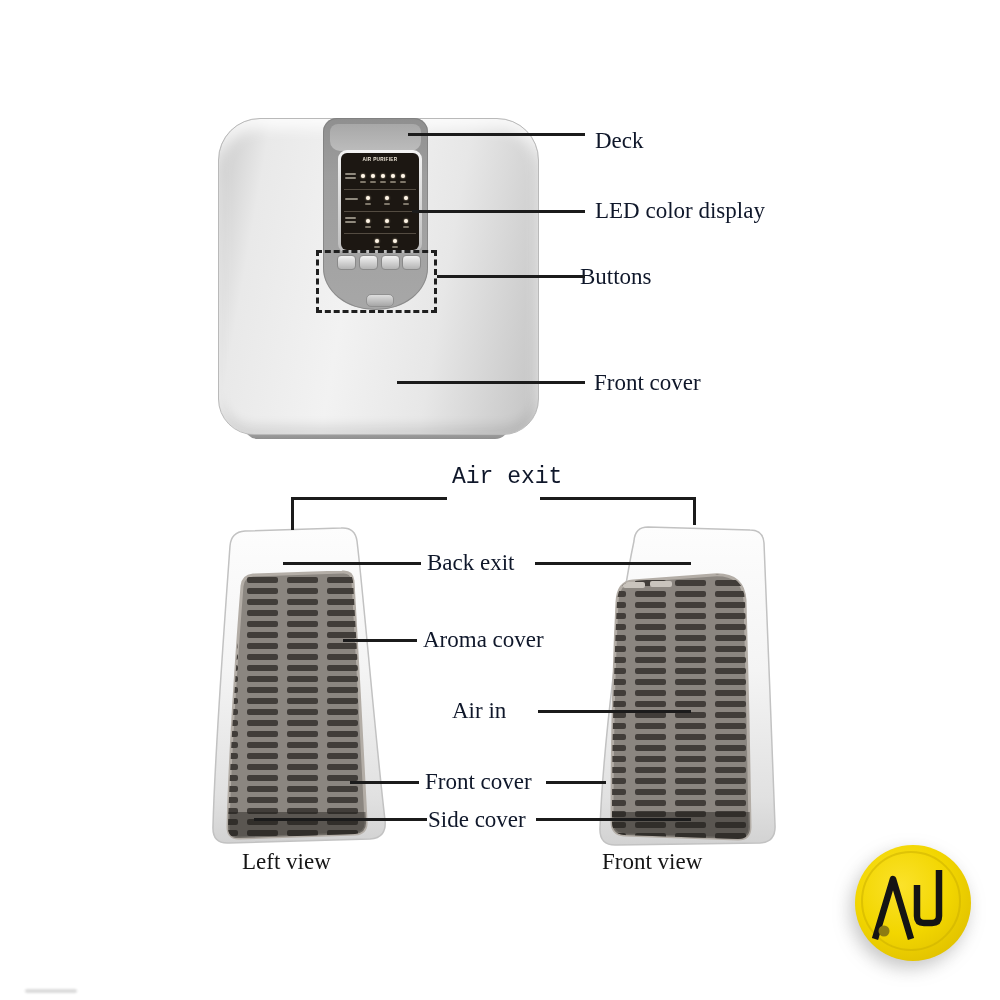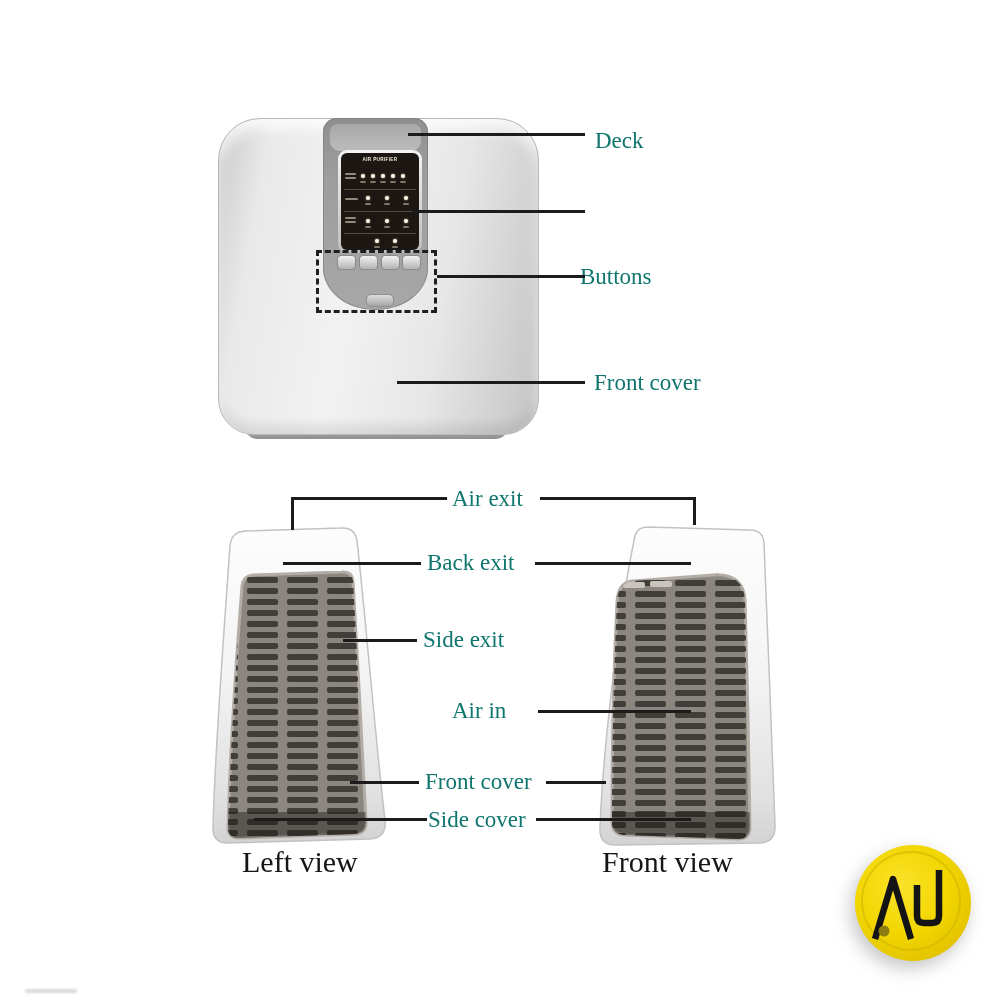--- a/index.html
+++ b/index.html
@@ -1,20 +1,20 @@
 <!DOCTYPE html>
 <html><head>
 <meta charset="utf-8">
 <style>
   html,body{margin:0;padding:0;}
   #stage{position:relative;width:1000px;height:1000px;background:#ffffff;overflow:hidden;
          font-family:"Liberation Serif", serif;}
   
-  .callout{position:absolute;font-size:23px;line-height:28px;color:#0f766e;white-space:nowrap;text-align:right;}
-  .viewlabel{position:absolute;font-size:30px;line-height:28px;color:#161616;white-space:nowrap;}
+  .callout{position:absolute;font-size:23px;line-height:28px;color:#0f172a;white-space:nowrap;text-align:right;}
+  .viewlabel{position:absolute;font-size:23px;line-height:28px;color:#161616;white-space:nowrap;}
   
   .hline{position:absolute;height:3px;background:#1b1b1b;}
   .vline{position:absolute;width:3px;background:#1b1b1b;}
   
   .body-front{position:absolute;left:218px;top:118px;width:319px;height:315px;
     border-radius:42px 42px 36px 36px;
     background:linear-gradient(100deg,#c8c8c8 0%,#e9e9e9 14%,#f2f2f2 42%,#e7e7e7 68%,#c3c3c3 100%);
     box-shadow:inset 0 10px 14px rgba(255,255,255,.8), inset 0 -8px 12px rgba(0,0,0,.10);
     border:1px solid #b9b9b9;z-index:1;}
   .body-foot{position:absolute;left:244px;top:424px;width:265px;height:15px;
@@ -101,20 +101,21 @@
   <div class="btn" style="left:402px;"></div>
   <div class="dashed-box"></div>
   <div class="latch"></div>
 
   <div class="hline" style="left:408px;top:133px;width:177px;z-index:7;"></div>
   <div class="hline" style="left:412px;top:210px;width:173px;z-index:7;"></div>
   <div class="hline" style="left:437px;top:275px;width:148px;z-index:7;"></div>
   <div class="hline" style="left:397px;top:381px;width:188px;z-index:7;"></div>
 
   <div class="callout" style="left:595px;top:127px;">Deck</div>
+  <div class="callout" style="left:595px;top:197px;">LED color display</div>
   <div class="callout" style="left:580px;top:263px;">Buttons</div>
   <div class="callout" style="left:594px;top:369px;">Front cover</div>
 
   <svg class="devsvg" style="left:205px;top:520px;" width="185" height="330" viewBox="0 0 185 330">
     <defs>
       <linearGradient id="bodyG" x1="0" y1="0" x2="0" y2="1">
         <stop offset="0" stop-color="#fdfdfd"></stop>
           <stop offset=".45" stop-color="#f4f4f4"></stop>
         <stop offset=".85" stop-color="#e1e1e1"></stop>
           <stop offset="1" stop-color="#d2d2d2"></stop>
@@ -161,23 +162,23 @@
   <div class="hline" style="left:343px;top:639px;width:74px;z-index:7;"></div>
 
   <div class="hline" style="left:538px;top:710px;width:153px;z-index:7;"></div>
 
   <div class="hline" style="left:350px;top:781px;width:69px;z-index:7;"></div>
   <div class="hline" style="left:546px;top:781px;width:60px;z-index:7;"></div>
 
   <div class="hline" style="left:254px;top:818px;width:173px;z-index:7;"></div>
   <div class="hline" style="left:536px;top:818px;width:155px;z-index:7;"></div>
 
-  <div class="callout" style="left:452px;top:485px;">Air exit</div>
+  <div class="callout" style="left:452px;top:463px;font-family:Liberation Mono, monospace;">Air exit</div>
   <div class="callout" style="left:427px;top:549px;">Back exit</div>
-  <div class="callout" style="left:423px;top:626px;">Side exit</div>
+  <div class="callout" style="left:423px;top:626px;">Aroma cover</div>
   <div class="callout" style="left:452px;top:697px;">Air in</div>
   <div class="callout" style="left:425px;top:768px;">Front cover</div>
   <div class="callout" style="left:428px;top:806px;">Side cover</div>
 
   <div class="viewlabel" style="left:242px;top:848px;">Left view</div>
   <div class="viewlabel" style="left:602px;top:848px;">Front view</div>
 
   <svg class="logo" viewBox="0 0 130 130" style="filter:drop-shadow(-4px 7px 9px rgba(90,90,90,.35));">
     <defs>
       <radialGradient id="coinG" cx="40%" cy="35%" r="75%">

